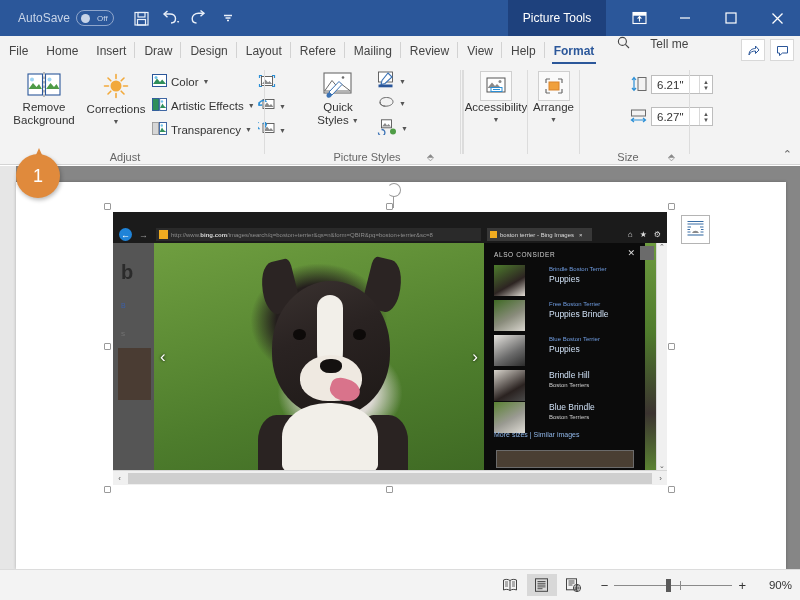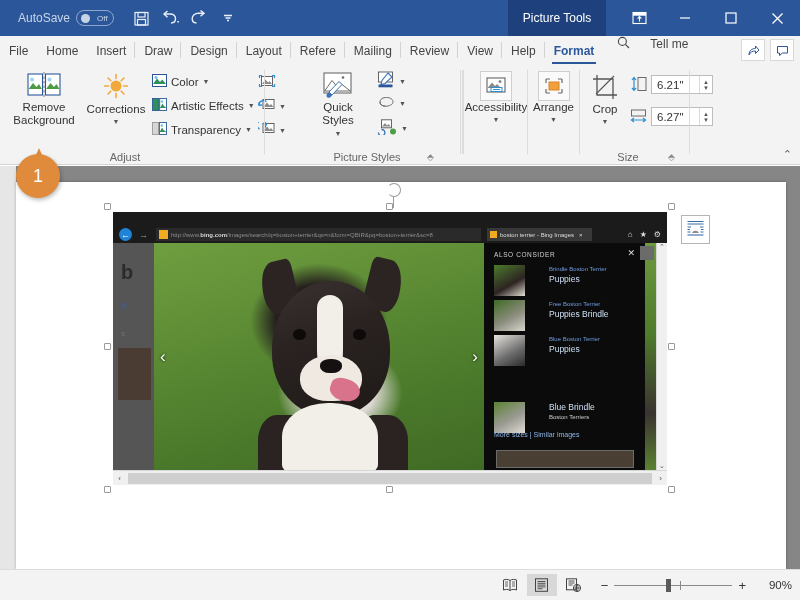--- a/index.html
+++ b/index.html
@@ -516,21 +516,21 @@
       <span class="glyph-box">
         <svg width="36" height="30" viewBox="0 0 36 30">
           <rect x="4" y="2" width="27" height="20" fill="#fff" stroke="#6b6b6b" stroke-width="1.1"></rect>
           <path d="M4.6 20 L12 9.5 L17 15.5 L20 12 L30.4 20Z" fill="none" stroke="#6b6b6b" stroke-width="1"></path>
           <circle cx="23" cy="6.5" r="1.3" fill="#6b6b6b"></circle>
           <path d="M9 21 L19 10.5 L22 13.5 L12 24Z" fill="#fff" stroke="#3a72b5" stroke-width="1"></path>
           <path d="M8.5 21.5 C6 23 6 25.5 7.5 26.5 C10 27.5 12 25 12.3 23.5Z" fill="#3a72b5"></path>
         </svg>
       </span>
       <span>Quick</span>
-      <span style="display:flex;align-items:center;gap:3px;flex-direction:column;">
+      <span style="display:flex;align-items:center;gap:3px;">
         <span>Styles</span>
         <span class="caret">▼</span>
       </span>
     </div>
 
     <div class="smallrow" style="left:80px; top:6px;">
       <span>
         <svg width="18" height="18" viewBox="0 0 18 18">
             <rect x="1.5" y="1" width="14" height="10" fill="#fff" stroke="#555" stroke-width="0.9"></rect>
             <path d="M11 2 L15 6 L8 12.5 L4 13.5 L5 9.5Z" fill="#fff" stroke="#3a72b5" stroke-width="1.1"></path>
@@ -595,31 +595,20 @@
             <path d="M3 3 h4 M3 3 v4 M19 3 h-4 M19 3 v4 M3 17 h4 M3 17 v-4 M19 17 h-4 M19 17 v-4" stroke="#6b6b6b" stroke-width="1.2" fill="none"></path>
             <rect x="6" y="6" width="10" height="8" fill="#f0a03c" stroke="#d9832a" stroke-width="1"></rect>
           </svg>
       </span>
       <span>Arrange</span>
       <span class="caret" style="margin-top:2px;">▼</span>
     </div>
   </div>
 
   <div class="group" style="left:580px; width:110px;">
-    <div class="bigbtn" style="left:4px; top:8px; width:42px;">
-      <span class="glyph-box">
-        <svg width="32" height="30" viewBox="0 0 32 30">
-          <path d="M8 2 V22 H28" fill="none" stroke="#555" stroke-width="1.3"></path>
-          <path d="M4 6 H24 V26" fill="none" stroke="#555" stroke-width="1.3"></path>
-          <path d="M7 21 L25 3" stroke="#555" stroke-width="1.1"></path>
-        </svg>
-      </span>
-      <span>Crop</span>
-      <span class="caret" style="margin-top:2px;">▼</span>
-    </div>
 
     <div class="smallrow" style="left:50px; top:10px;">
       <span>
         <svg width="17" height="16" viewBox="0 0 17 16">
             <rect x="8" y="1.5" width="8" height="13" fill="none" stroke="#6b6b6b" stroke-width="1"></rect>
             <path d="M4 1.8 V14.2 M2 4 L4 1.5 L6 4 M2 12 L4 14.4 L6 12" stroke="#2b8fd6" stroke-width="1.2" fill="none"></path>
           </svg>
       </span>
       <span class="size-field">
         <span>6.21"</span>
@@ -748,20 +737,27 @@
       </div>
 
       <div class="citem" style="top:92px;">
         <span class="cthumb" style="background:linear-gradient(150deg,#e6e4df,#6a6a6a 60%,#2b2b2b);"></span>
         <span class="ctext">
           <span class="csub" style="display:block;">Blue Boston Terrier</span>
           <span class="cmain" style="display:block;">Puppies</span>
         </span>
       </div>
 
+      <div class="citem" style="top:127px;">
+        <span class="cthumb" style="background:linear-gradient(150deg,#d8d4cc,#2a2220 65%,#4a4a4a);"></span>
+        <span class="ctext">
+          <span class="cmain" style="display:block;">Brindle Hill</span>
+          <span class="csub" style="display:block;color:#cfcfcf;">Boston Terriers</span>
+        </span>
+      </div>
 
       <div class="citem" style="top:159px;">
         <span class="cthumb" style="background:linear-gradient(150deg,#5a8232,#9a9a92 55%,#e0ddd6);"></span>
         <span class="ctext">
           <span class="cmain" style="display:block;">Blue Brindle</span>
           <span class="csub" style="display:block;color:#cfcfcf;">Boston Terriers</span>
         </span>
       </div>
 
       <span class="cmore">More sizes | Similar images</span>

